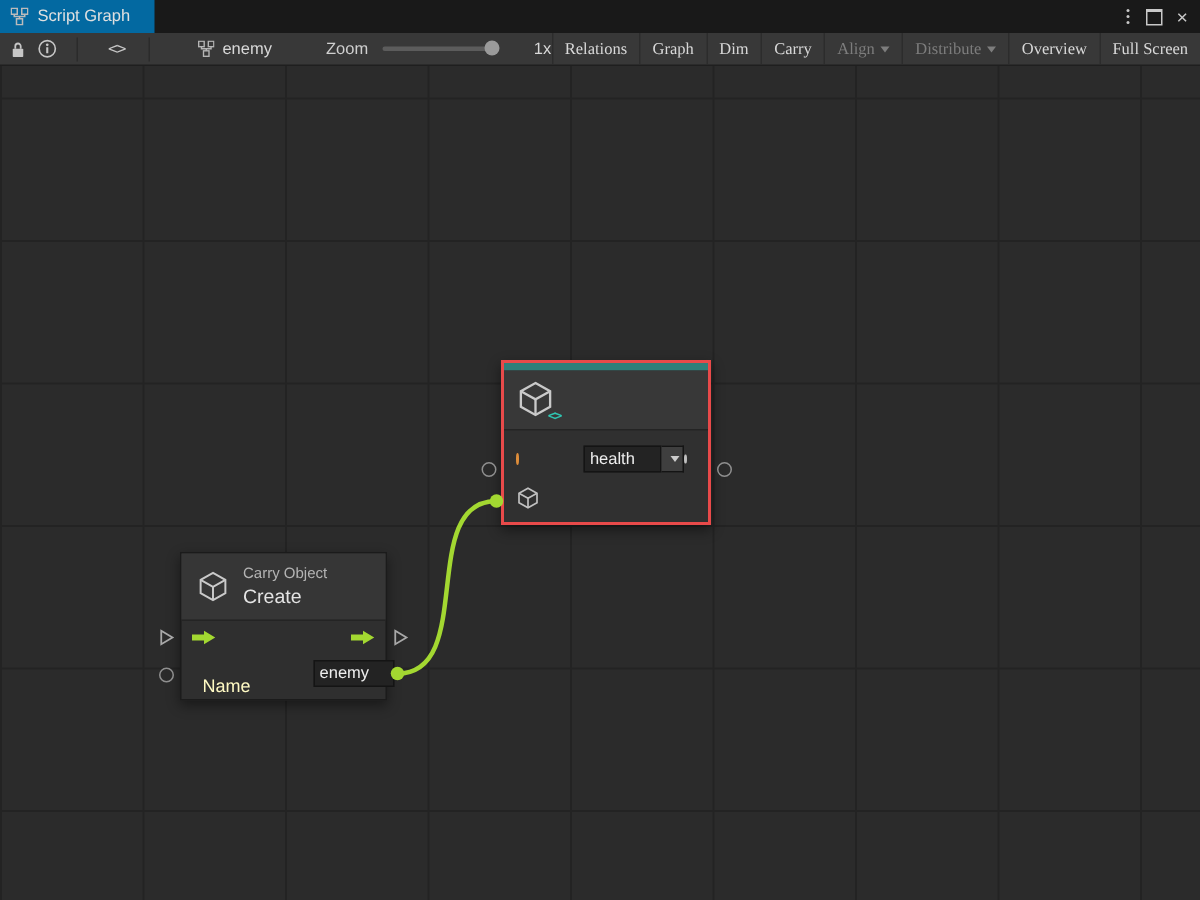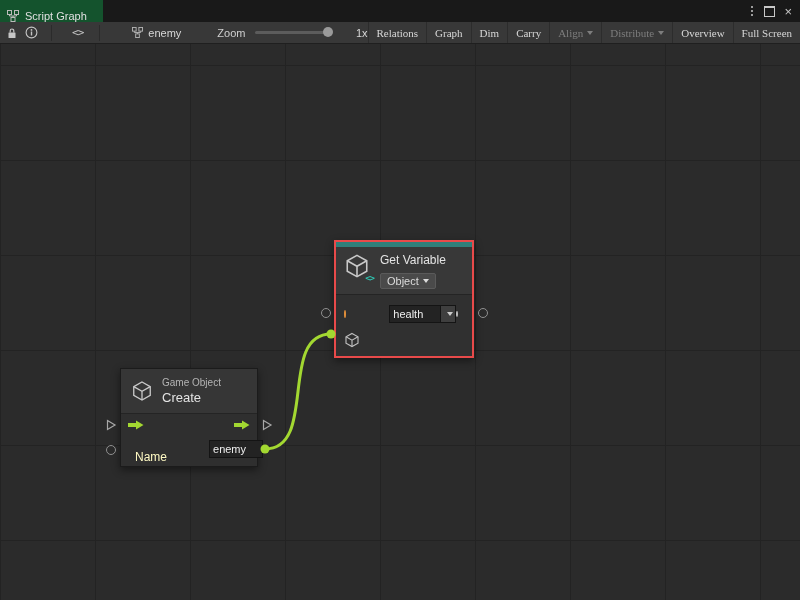--- a/index.html
+++ b/index.html
@@ -3,21 +3,21 @@
 <meta charset="utf-8">
 <style>
   html,body{margin:0;padding:0;}
   body{
     width:800px;height:600px;overflow:hidden;position:relative;
     background:#2b2b2b;font-family:"Liberation Sans",sans-serif;
     -webkit-font-smoothing:antialiased;color:#ddd;
   }
   
   .titlebar{position:absolute;top:0;left:0;width:800px;height:22px;background:#191919;display:flex;align-items:stretch;}
-  .tab{display:flex;align-items:flex-end;gap:6px;background:#14532d;padding:0 16px 0 7px;font-size:11px;color:#e0e0e0;}
+  .tab{display:flex;align-items:center;gap:6px;background:#0369a1;padding:0 16px 0 7px;font-size:11px;color:#e0e0e0;}
   .titlebar-right{margin-left:auto;display:flex;align-items:center;gap:9px;padding-right:8px;}
   .kebab{display:flex;flex-direction:column;gap:2px;padding:2px;cursor:pointer;}
   .kebab i{width:2px;height:2px;border-radius:50%;background:#c8c8c8;display:block;}
   .maxbox{width:9px;height:8px;border:1px solid #c8c8c8;border-top-width:2px;display:inline-block;}
   .closex{font-size:13px;color:#c8c8c8;line-height:1;}
   
   .toolbar{position:absolute;top:22px;left:0;width:800px;height:22px;background:#383838;border-bottom:1px solid #1f1f1f;
     display:flex;align-items:center;font-size:11px;color:#d8d8d8;box-sizing:border-box;}
   .ticon{display:flex;align-items:center;justify-content:center;width:22px;height:22px;}
   .vsep{width:1px;height:16px;background:#2b2b2b;margin:0 4px;}
@@ -166,21 +166,21 @@
 <div class="canvas">
 
   <div class="node node-create">
     <div class="cr-header">
       <svg width="22" height="22" viewBox="0 0 20 20" fill="none" stroke="#c9c9c9" stroke-width="1.2">
         <path d="M10 1.8 L17.5 6 V14 L10 18.2 L2.5 14 V6 Z"></path>
         <path d="M2.5 6 L10 10.2 L17.5 6"></path>
         <path d="M10 10.2 V18.2"></path>
       </svg>
       <div>
-        <div class="cr-sub">Game Object</div>
+        <div class="cr-sub">Carry Object</div>
         <div class="cr-title">Create</div>
       </div>
     </div>
     <div class="divider"></div>
     <div class="cr-flow">
       <svg width="16" height="10" viewBox="0 0 16 10">
           <path d="M0 3 H8 V0.5 L15.5 5 L8 9.5 V7 H0 Z" style="fill:var(--flow-green,#a3d831)"></path>
         </svg>
       <svg width="16" height="10" viewBox="0 0 16 10">
           <path d="M0 3 H8 V0.5 L15.5 5 L8 9.5 V7 H0 Z" style="fill:var(--flow-green,#a3d831)"></path>
@@ -213,27 +213,20 @@
   <div class="node node-getvar">
     <div class="sel-strip"></div>
     <div class="gv-header">
       <div class="gv-icon">
         <svg width="26" height="26" viewBox="0 0 20 20" fill="none" stroke="#c9c9c9" stroke-width="1.2">
           <path d="M10 1.8 L17.5 6 V14 L10 18.2 L2.5 14 V6 Z"></path>
           <path d="M2.5 6 L10 10.2 L17.5 6"></path>
           <path d="M10 10.2 V18.2"></path>
         </svg>
         <span class="code-overlay">&lt;&gt;</span>
-      </div>
-      <div class="gv-head-col">
-        <div class="gv-title">Get Variable</div>
-        <div class="scope-dd">
-          <span>Object</span>
-          <span class="caret"></span>
-        </div>
       </div>
     </div>
     <div class="divider"></div>
     <div class="gv-body">
       <div class="gv-row1">
         <span class="dot orange"></span>
         <div class="field">
           <input class="nfield" value="health" style="">
           <div class="field-dd">
               <span class="caret"></span>

